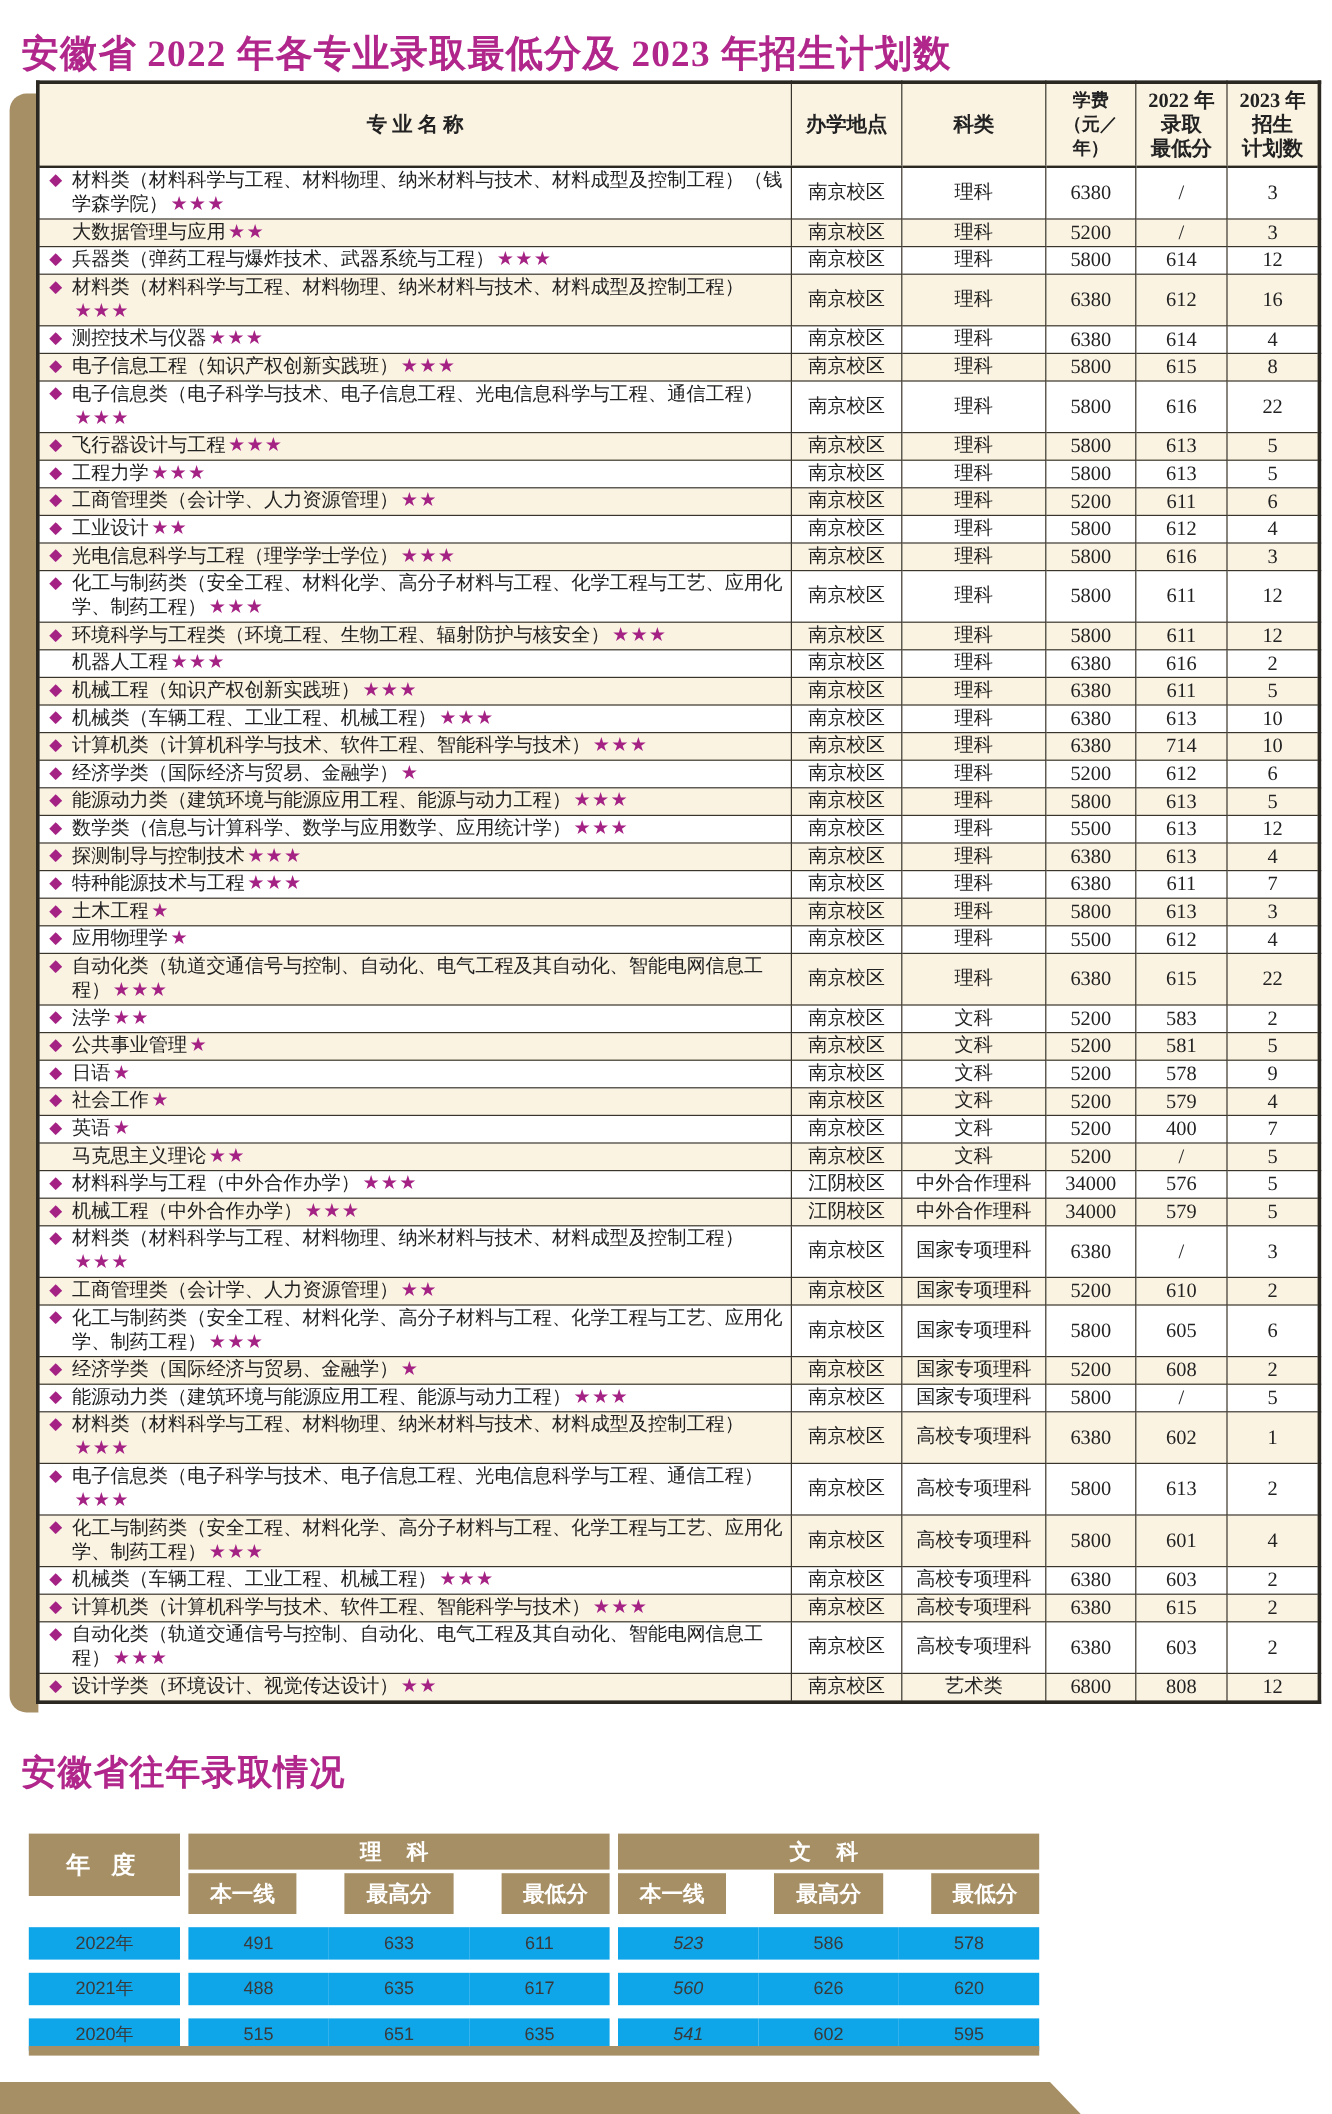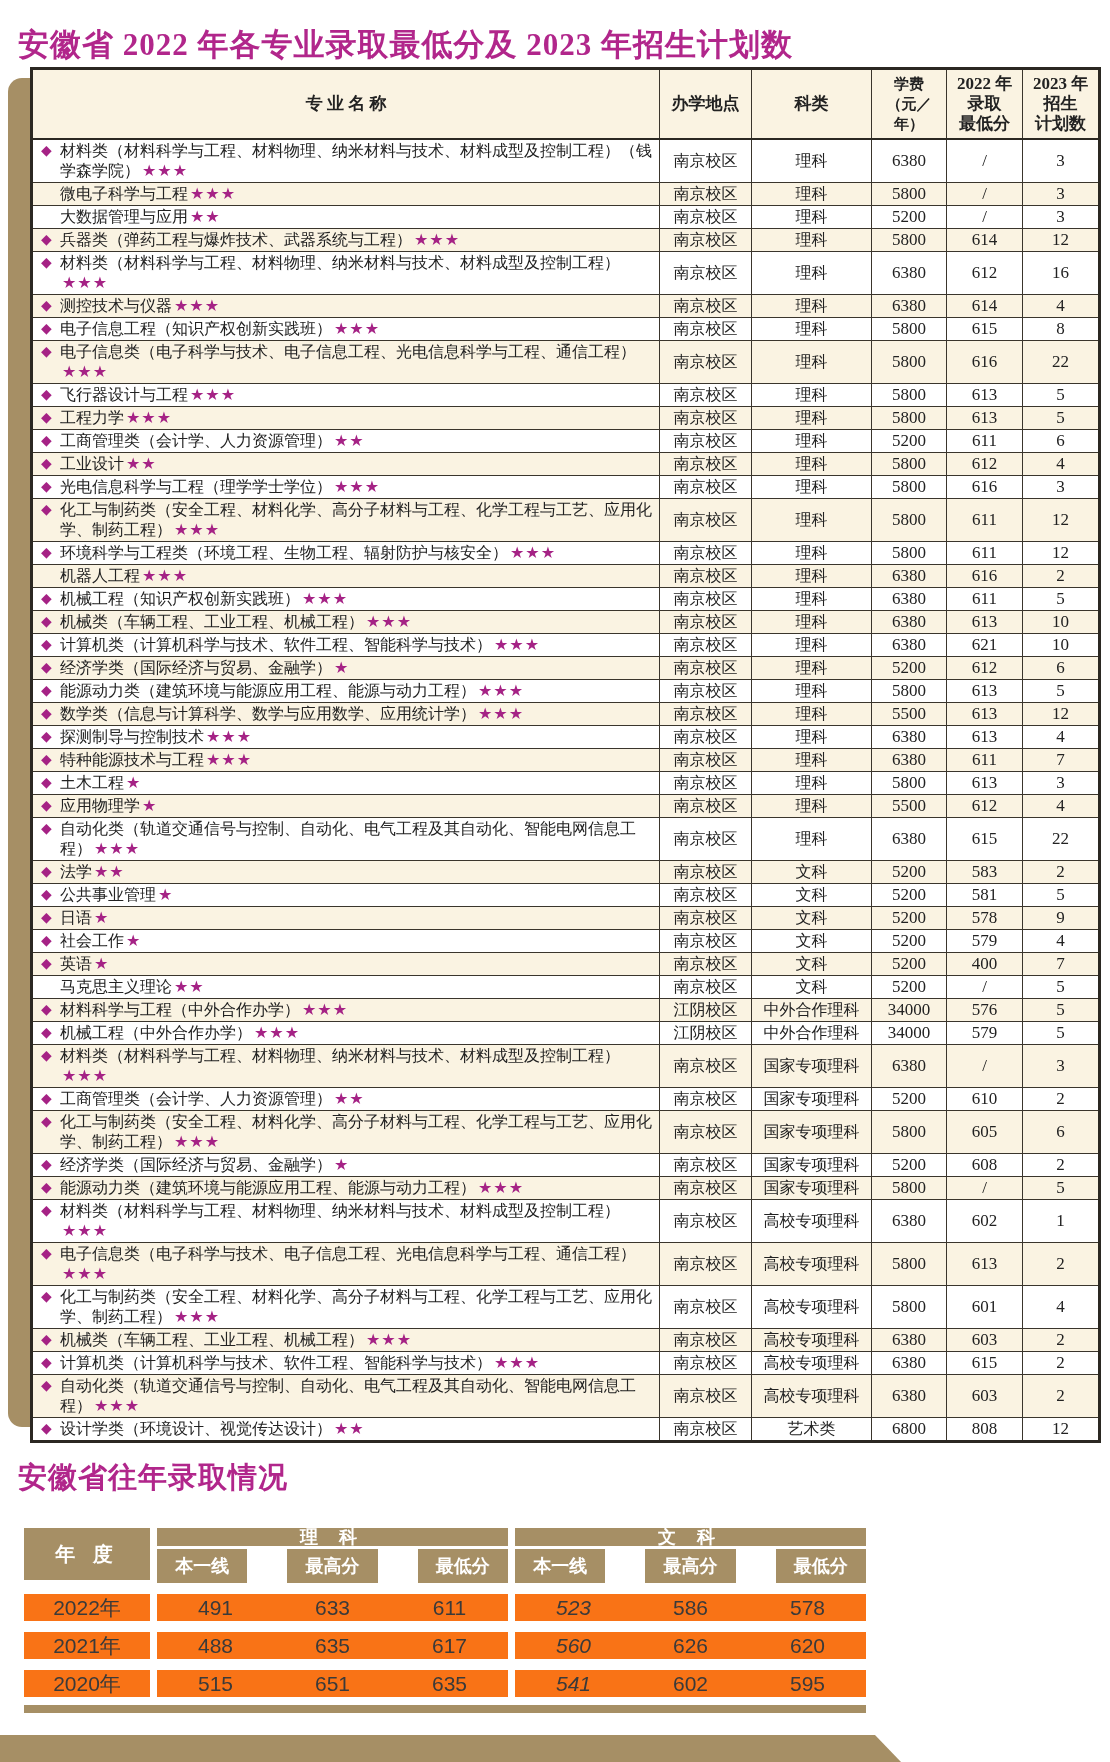--- a/index.html
+++ b/index.html
@@ -32,28 +32,28 @@
   .t1 td.num { font-size:17px; }
 
   
   .t2 { position:absolute; left:24px; top:1528px; width:842px;
         font-family:"Liberation Sans","DejaVu Sans",sans-serif; }
   .t2-grid { display:grid; grid-template-columns:126px 7px 117px 117px 117px 7px 117px 117px 117px; }
   .t2-year { grid-column:1; height:52px; background:#a68f65; color:#fff; font-weight:bold;
              font-size:20px; letter-spacing:6px; display:flex; align-items:center; justify-content:center; }
   .t2-group { display:flex; flex-direction:column; }
   .g-sci { grid-column:3/6; } .g-art { grid-column:7/10; }
-  .g-top { height:18px; background:#a68f65; color:#fff; font-weight:bold; font-size:18px;
+  .g-top { height:30px; background:#a68f65; color:#fff; font-weight:bold; font-size:18px;
            letter-spacing:8px; display:flex; align-items:center; justify-content:center; margin-bottom:3px; }
   .g-sub { height:34px; display:flex;gap:40px; }
   .g-sub > div { flex:1; background:#a68f65; color:#fff; font-weight:bold; font-size:18px;
                  display:flex; align-items:center; justify-content:center; }
   .t2-row { margin-top:11px; }
   .t2-row > div { height:27px; display:flex; align-items:center; justify-content:center;
-                  background:#f97316; font-size:21px; color:#3a3a3a; }
+                  background:#0ea5e9; font-size:15px; color:#3a3a3a; }
   .t2-row .sp, .t2-head .sp { background:transparent; }
   .c1{grid-column:1;} .c3{grid-column:3;} .c4{grid-column:4;} .c5{grid-column:5;}
   .c7{grid-column:7;font-style:italic;} .c8{grid-column:8;} .c9{grid-column:9;}
 
   .t2-bar { position:absolute; left:24px; top:1705px; width:842px; height:8px; background:#a68f65; }
   .ribbon { position:absolute; left:0; top:1735px; width:901px; height:27px; background:#a68f65;
             clip-path:polygon(0 0, calc(100% - 26px) 0, 100% 100%, 0 100%); }
 </style>
 </head>
 <body>
@@ -93,40 +93,30 @@
             <div class="name-wrap"><span class="diamond">◆</span><span>材料类（材料科学与工程、材料物理、纳米材料与技术、材料成型及控制工程）（钱学森学院）</span><span class="stars">★★★</span></div>
           </td>
           <td>南京校区</td>
           <td>理科</td>
           <td class="num">6380</td>
           <td class="num">/</td>
           <td class="num">3</td>
         </tr>
         <tr>
           <td class="cell-name">
-            <div class="name-wrap"><span>微电子科学与工程</span><span class="stars">★★★</span></div>
-          </td>
-          <td>南京校区</td>
-          <td>理科</td>
-          <td class="num">5800</td>
+            <div class="name-wrap"><span>大数据管理与应用</span><span class="stars">★★</span></div>
+          </td>
+          <td>南京校区</td>
+          <td>理科</td>
+          <td class="num">5200</td>
           <td class="num">/</td>
           <td class="num">3</td>
         </tr>
         <tr>
           <td class="cell-name">
-            <div class="name-wrap"><span>大数据管理与应用</span><span class="stars">★★</span></div>
-          </td>
-          <td>南京校区</td>
-          <td>理科</td>
-          <td class="num">5200</td>
-          <td class="num">/</td>
-          <td class="num">3</td>
-        </tr>
-        <tr>
-          <td class="cell-name">
             <div class="name-wrap"><span class="diamond">◆</span><span>兵器类（弹药工程与爆炸技术、武器系统与工程）</span><span class="stars">★★★</span></div>
           </td>
           <td>南京校区</td>
           <td>理科</td>
           <td class="num">5800</td>
           <td class="num">614</td>
           <td class="num">12</td>
         </tr>
         <tr>
           <td class="cell-name">
@@ -268,21 +258,21 @@
           <td class="num">613</td>
           <td class="num">10</td>
         </tr>
         <tr>
           <td class="cell-name">
             <div class="name-wrap"><span class="diamond">◆</span><span>计算机类（计算机科学与技术、软件工程、智能科学与技术）</span><span class="stars">★★★</span></div>
           </td>
           <td>南京校区</td>
           <td>理科</td>
           <td class="num">6380</td>
-          <td class="num">621</td>
+          <td class="num">714</td>
           <td class="num">10</td>
         </tr>
         <tr>
           <td class="cell-name">
             <div class="name-wrap"><span class="diamond">◆</span><span>经济学类（国际经济与贸易、金融学）</span><span class="stars">★</span></div>
           </td>
           <td>南京校区</td>
           <td>理科</td>
           <td class="num">5200</td>
           <td class="num">612</td>

